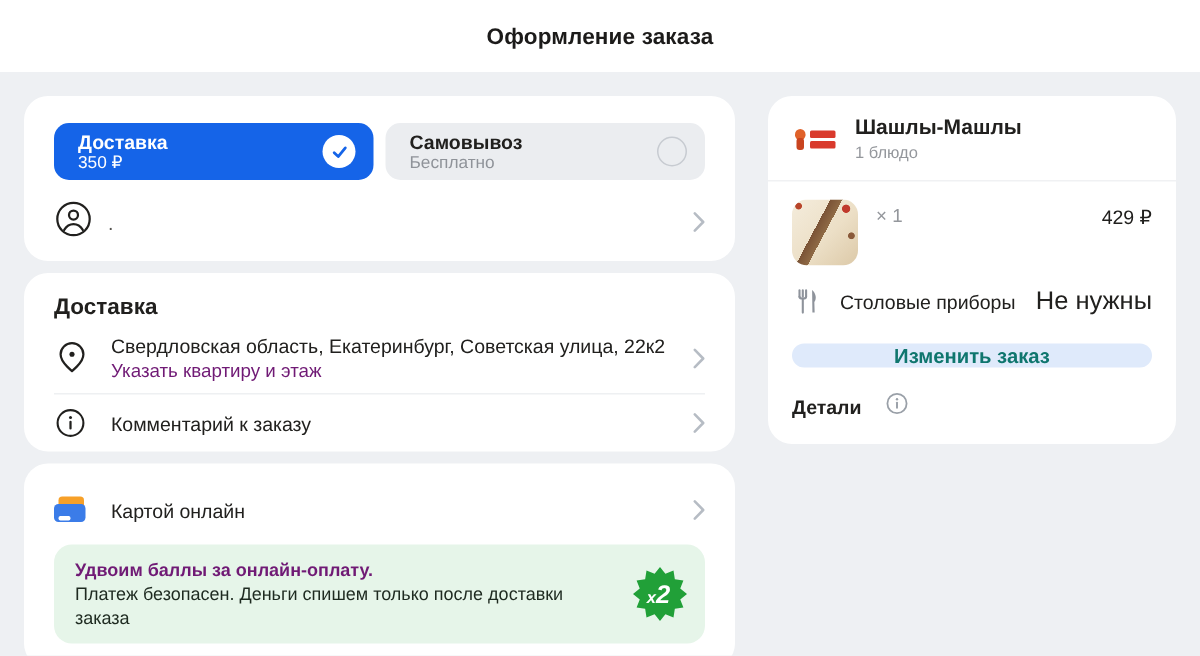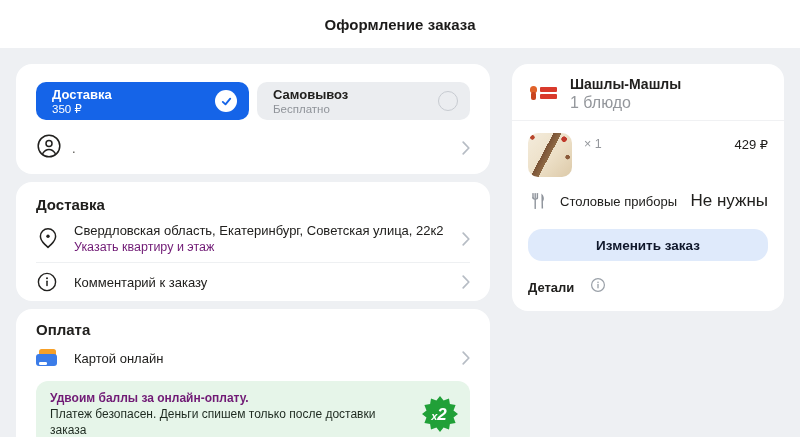--- a/index.html
+++ b/index.html
@@ -65,21 +65,21 @@
 
   
   .cart-card { background:#fff; border-radius:16px; padding:12px 16px 14px 16px; }
   .rest-row { display:flex; align-items:center; }
   .rest-logo { flex:0 0 30px; height:30px; position:relative; margin-right:12px; background:#fff; overflow:hidden; }
   .rl-char { position:absolute; left:2px; top:8px; width:7px; height:7px; border-radius:50% 50% 40% 40%; background:#e0622a; }
   .rl-char:after { content:""; position:absolute; left:1px; top:6px; width:5px; height:8px; background:#c9441f; border-radius:2px; }
   .rl-line { position:absolute; left:12px; width:17px; height:4.5px; background:#d93a2c; border-radius:1px; }
   .rl-1 { top:9px; } .rl-2 { top:16px; }
   .rest-name { font-size:14px; font-weight:700; line-height:17px; color:#21201e; }
-  .rest-count { font-size:16px; line-height:15px; color:#94979c; margin-top:2px; }
+  .rest-count { font-size:11px; line-height:15px; color:#94979c; margin-top:2px; }
   .cart-div { height:1px; background:#f0f1f3; margin:10px -16px 0 -16px; }
 
   .dish-row { display:flex; margin-top:12px; }
   .dish-img { flex:0 0 44px; height:44px; border-radius:10px; margin-right:12px;
     background:
       radial-gradient(circle at 82% 14%, #c0392b 0 2.5px, transparent 3px),
       radial-gradient(circle at 10% 10%, #b8452b 0 2px, transparent 2.5px),
       radial-gradient(circle at 90% 55%, #8a5a3a 0 2px, transparent 2.5px),
       linear-gradient(118deg, transparent 38%, #7a5336 38%, #8f6a45 50%, transparent 50%),
       linear-gradient(135deg, #f4ecdc 0%, #ecdfc6 55%, #dcc9a8 100%);
@@ -87,22 +87,22 @@
   .dish-main { flex:1; display:flex; }
   .dish-name { font-size:13px; line-height:17px; color:#21201e; margin-top:4px; }
   .dish-qty { font-size:12.5px; color:#94979c; margin-top:4px; }
   .dish-price { font-size:13px; font-weight:400; color:#21201e; margin-top:4px; margin-left:8px; white-space:nowrap; }
 
   .cutlery-row { display:flex; align-items:center; margin-top:14px; cursor:pointer; }
   .cutlery-row .icon { flex:0 0 20px; margin-right:12px; display:flex; }
   .cutlery-lbl { flex:1; font-size:13px; color:#21201e; }
   .cutlery-val { font-size:17px; color:#21201e; }
 
-  .edit-btn { margin-top:18px; height:32px; width:100%; border:none; border-radius:14px;
-              background:#dfeafb; color:#0f172a; font-size:13.5px; font-weight:600;
+  .edit-btn { margin-top:18px; height:16px; width:100%; border:none; border-radius:14px;
+              background:#dfeafb; color:#0f766e; font-size:13.5px; font-weight:600;
               font-family:inherit; cursor:pointer; display:flex; align-items:center; justify-content:center; }
   .details-row { margin-top:16px; display:flex; align-items:center; cursor:pointer; }
   .details-lbl { font-size:13px; font-weight:600; color:#21201e; margin-right:16px; }
 
   
   .card-icon { position:relative; width:23px; height:18px; }
   .ci-back { position:absolute; left:3px; top:0; width:17px; height:9px; background:#f7a028; border-radius:2.5px; }
   .ci-front { position:absolute; left:0; top:4.5px; width:21px; height:12.5px; background:#3b7ce8; border-radius:3px; }
   .ci-slot { position:absolute; left:3px; top:13px; width:8px; height:2.6px; background:#fff; border-radius:1.3px; }
 </style>
@@ -190,21 +190,20 @@
         <span class="txt grow">Комментарий к заказу</span>
         <span class="chev">
           <svg width="8" height="14" viewBox="0 0 8 14">
               <path d="M1.2 1.2 L6.8 7 L1.2 12.8" fill="none" stroke="#b6bcc4" stroke-width="1.7" stroke-linecap="round" stroke-linejoin="round"></path>
             </svg>
         </span>
       </div>
     </div>
 
     <div class="card sec3">
-      <div class="sec-title">Оплата</div>
 
       <div class="row item-row">
         <span class="icon">
           <span class="card-icon">
               <span class="ci-back"></span>
               <span class="ci-front"></span>
               <span class="ci-slot"></span>
             </span>
         </span>
         <span class="txt grow">Картой онлайн</span>

